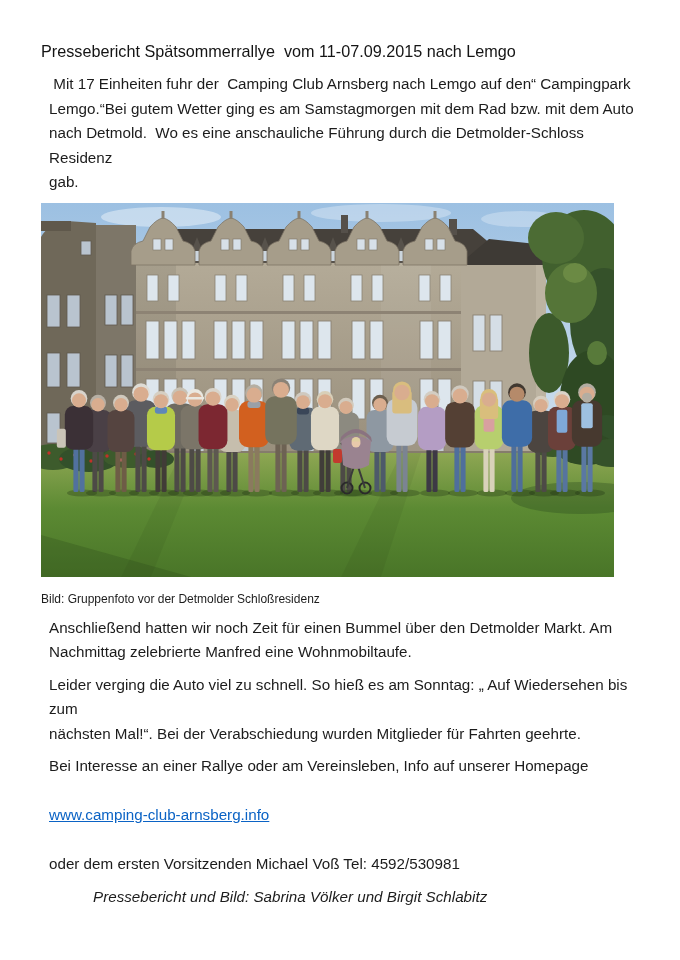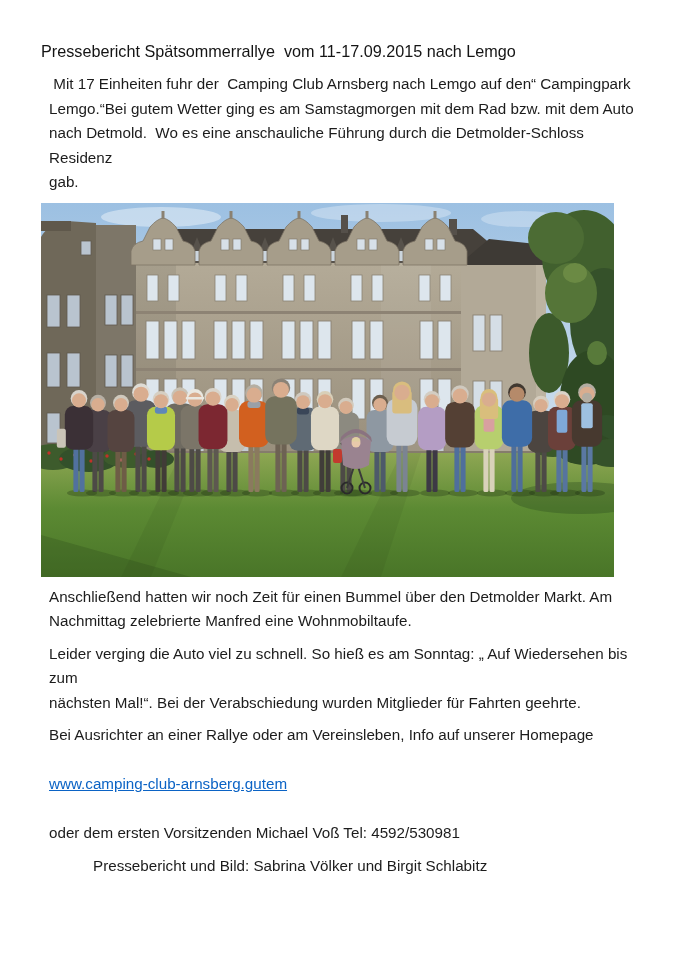--- a/index.html
+++ b/index.html
@@ -20,28 +20,28 @@
   .photo-wrap{margin-top:2px;width:573px;height:374px;line-height:0;}
   .photo-wrap svg{display:block;}
   .caption{
     font-size:12px;line-height:17px;margin:14px 0 0 0;white-space:pre-wrap;
   }
   .p2{margin-top:26px;}
   .p3{margin-top:5px;}
   .p4{margin-top:5px;}
   .p5{margin-top:13px;}
   a.homepage-link{color:#0b63c5;text-decoration:underline;cursor:pointer;}
-  .footer-credit{margin-top:18px;padding-left:44px;}
+  .footer-credit{margin-top:18px;padding-left:44px;font-style:italic;}
 </style>
 </head>
 <body>
 
 <div class="page">
 
-  <h1 class="doc-title">Pressebericht Spätsommerrallye  vom 11-17.09.2015 nach Lemgo</h1>
+  <h1 class="doc-title">Pressebericht Spätsommerrallye  vom 11-07.09.2015 nach Lemgo</h1>
 
   <p class="body-text p1"> Mit 17 Einheiten fuhr der  Camping Club Arnsberg nach Lemgo auf den“ Campingpark
 Lemgo.“Bei gutem Wetter ging es am Samstagmorgen mit dem Rad bzw. mit dem Auto
 nach Detmold.  Wo es eine anschauliche Führung durch die Detmolder-Schloss  Residenz
 gab.</p>
 
   <div class="photo-wrap">
     <svg viewBox="0 0 573 374" width="573" height="374">
       <defs>
         <linearGradient id="skyGrad" x1="0" y1="0" x2="0" y2="1">
@@ -466,25 +466,26 @@
         <path d="M306,285 L318,248 M324,285 L312,248 M310,250 L300,240" stroke="#3a3a3a" stroke-width="2" fill="none"></path>
         <rect x="292" y="246" width="9" height="14" rx="2" fill="#c23a2e"></rect>
         <path d="M300,238 Q315,228 330,238 L328,262 Q315,270 302,262 Z" fill="#9a8390"></path>
         <path d="M299,239 Q315,221 331,239 L330,234 Q315,218 300,234 Z" fill="#8a7380"></path>
         <circle cx="315" cy="240" r="4.5" fill="#e8c9ab"></circle>
         <path d="M310.5,238.5 A4.5,4.5 0 0,1 319.5,238.5 Z" fill="#e0cfa0"></path>
       </g>
     </svg>
   </div>
 
+  <p class="caption">Bild: Gruppenfoto vor der Detmolder Schloßresidenz</p>
 
   <p class="body-text p2">Anschließend hatten wir noch Zeit für einen Bummel über den Detmolder Markt. Am
 Nachmittag zelebrierte Manfred eine Wohnmobiltaufe.</p>
   <p class="body-text p3">Leider verging die Auto viel zu schnell. So hieß es am Sonntag: „ Auf Wiedersehen bis zum
 nächsten Mal!“. Bei der Verabschiedung wurden Mitglieder für Fahrten geehrte.</p>
 
-  <p class="body-text p5"><span>Bei Ausrichter an einer Rallye oder am Vereinsleben, Info auf unserer Homepage</span><br>
-<a class="homepage-link" href="#">www.camping-club-arnsberg.gutem</a><br>
+  <p class="body-text p5"><span>Bei Interesse an einer Rallye oder am Vereinsleben, Info auf unserer Homepage</span><br>
+<a class="homepage-link" href="#">www.camping-club-arnsberg.info</a><br>
 <span>oder dem ersten Vorsitzenden Michael Voß Tel: 4592/530981</span></p>
 
   <p class="body-text footer-credit">Pressebericht und Bild: Sabrina Völker und Birgit Schlabitz</p>
 
 </div>
 
 </body></html>

